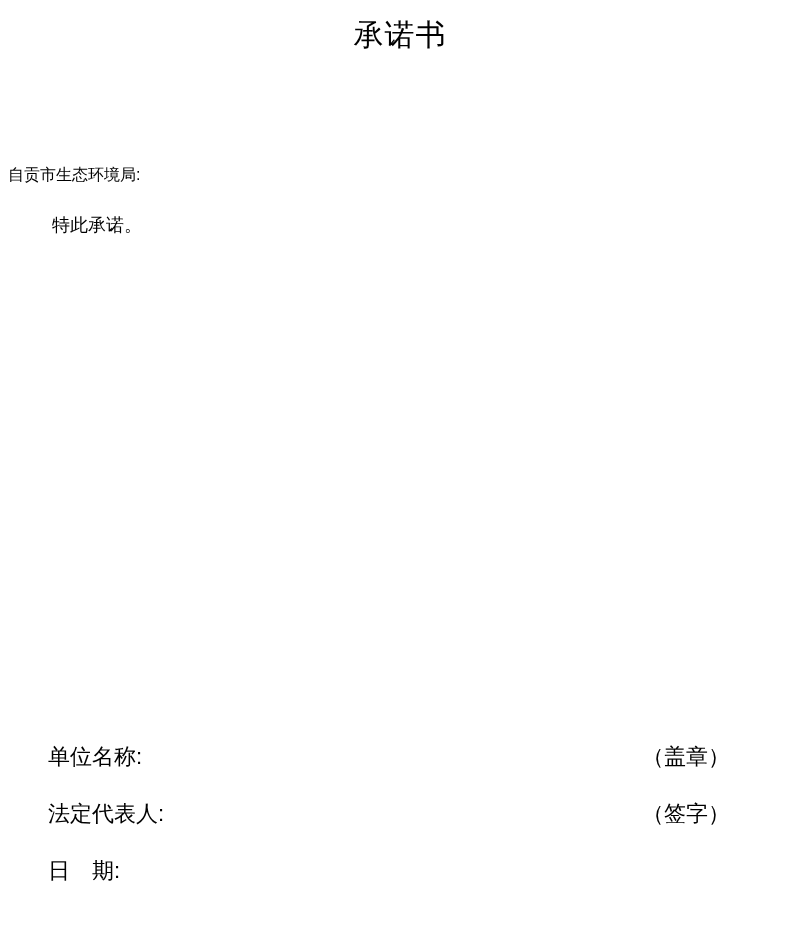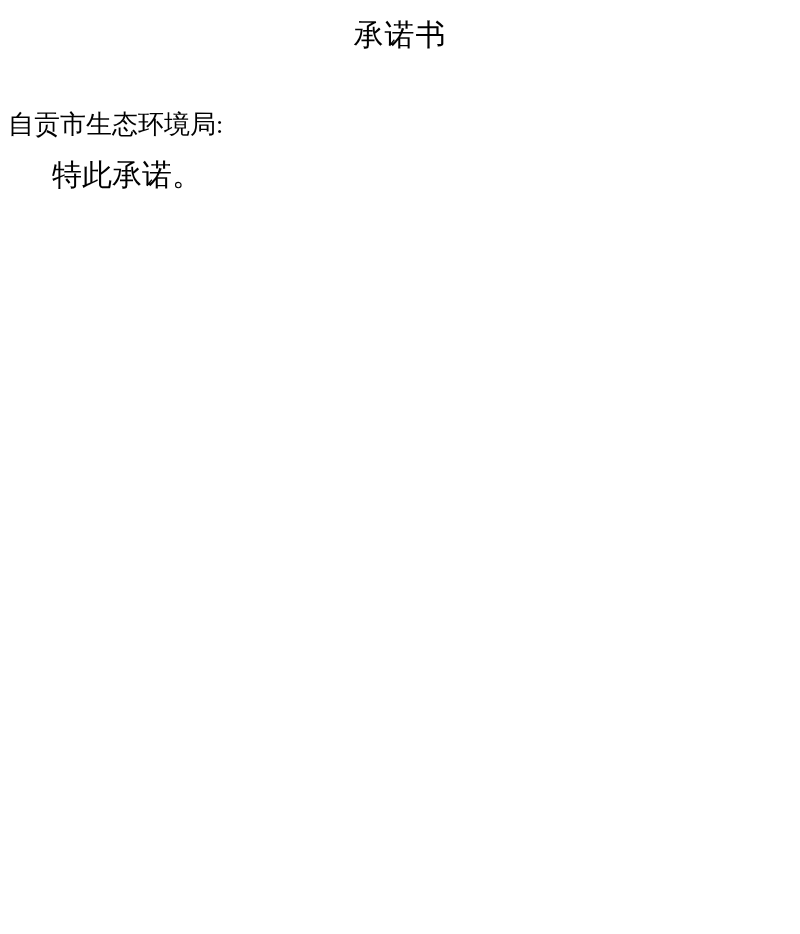--- a/index.html
+++ b/index.html
@@ -7,35 +7,35 @@
     padding: 0;
     background: #ffffff;
     overflow: hidden;
   }
   .page {
     position: relative;
     width: 800px;
     height: 934px;
     background: #ffffff;
     color: #000000;
-    font-family: Liberation Serif, serif;
+    font-family: Liberation Sans, sans-serif;
     box-sizing: border-box;
     padding: 0 8px;
     overflow: hidden;
   }
   .doc-title {
     padding-top: 17px;
     text-align: center;
     font-size: 30px;
     line-height: 36px;
     letter-spacing: 1px;
   }
   .salutation {
-    margin-top: 57px;
-    font-size: 26px;
+    margin-top: 107px;
+    font-size: 16px;
     line-height: 30px;
   }
   .paragraph {
     margin-top: 17px;
     font-size: 22px;
   }
   .para-line {
     line-height: 42.5px;
     text-align: justify;
     text-align-last: justify;
@@ -43,21 +43,21 @@
   }
   .para-line.first {
     text-indent: 44px;
   }
   .para-line.last {
     text-align: left;
     text-align-last: left;
   }
   .closing {
     margin-top: 14px;
-    font-size: 30px;
+    font-size: 18px;
     line-height: 42.5px;
     text-indent: 44px;
   }
   .sig-block {
     position: absolute;
     top: 742px;
     left: 48px;
     right: 70px;
   }
   .sig-row {
@@ -76,14 +76,28 @@
 
 <div class="page">
 
   <div class="doc-title">承诺书</div>
 
   <div class="salutation">自贡市生态环境局:</div>
 
 
   <div class="closing">特此承诺。</div>
 
+  <div class="sig-block">
+    <div class="sig-row">
+      <span class="sig-label">单位名称:</span>
+      <span class="sig-annotation">（盖章）</span>
+    </div>
+    <div class="sig-row">
+      <span class="sig-label">法定代表人:</span>
+      <span class="sig-annotation">（签字）</span>
+    </div>
+    <div class="sig-row">
+      <span class="sig-label">日　期:</span>
+      <span class="sig-annotation"></span>
+    </div>
+  </div>
 
 </div>
 
 </body></html>

